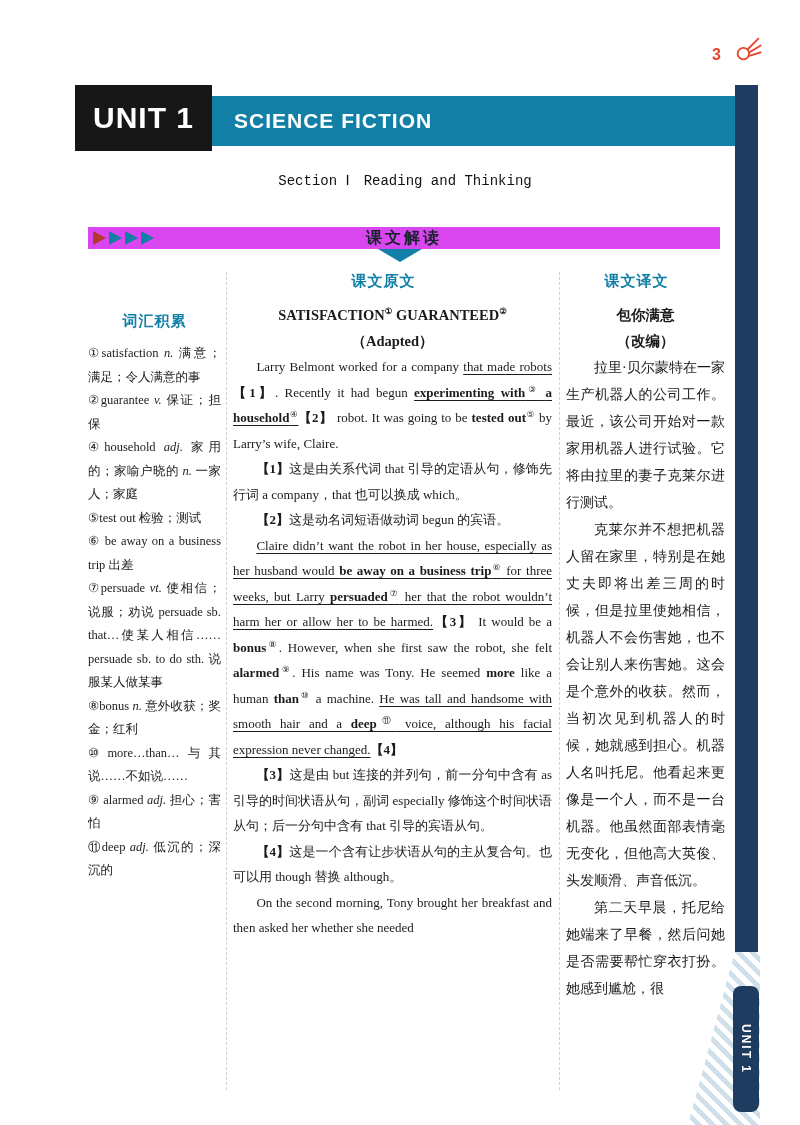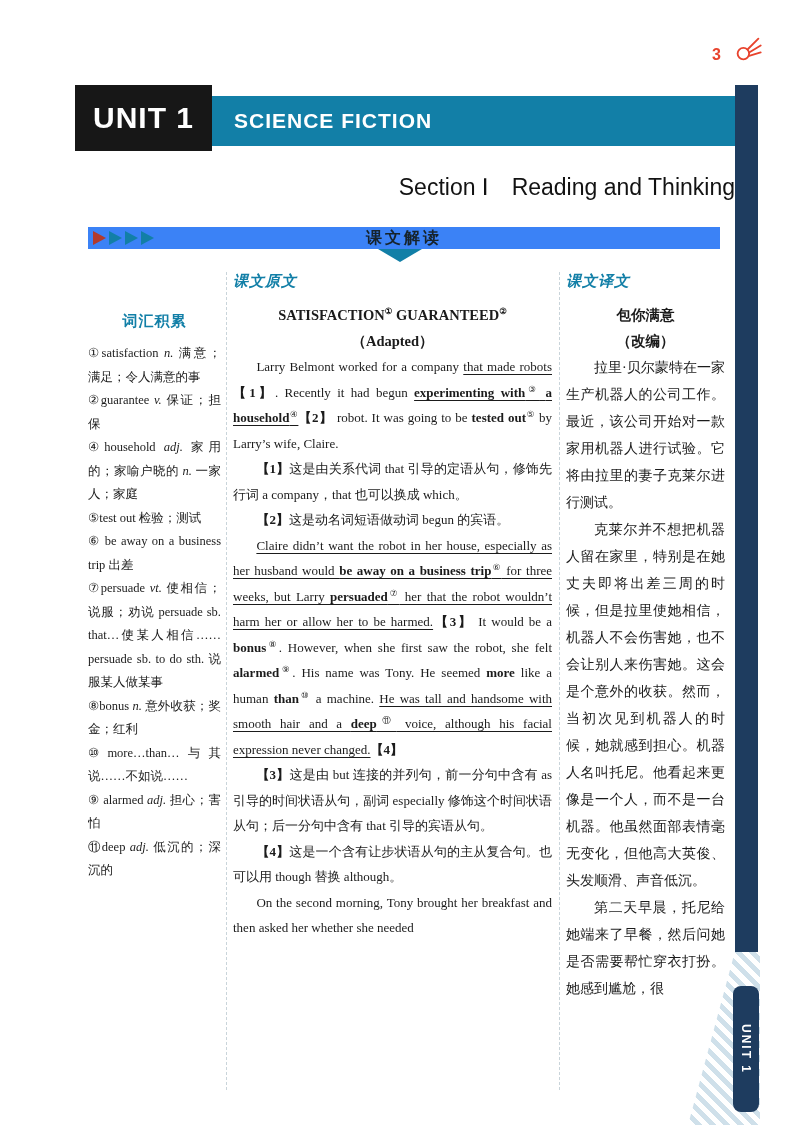--- a/index.html
+++ b/index.html
@@ -10,25 +10,25 @@
   .page-number { position:absolute; left:712px; top:46px; color:#e8432d; font-weight:bold; font-size:16px; }
   .corner-icon { position:absolute; left:733px; top:34px; width:30px; height:30px; }
 
   
   .unit-box { position:absolute; left:75px; top:85px; width:137px; height:66px; background:#171717; color:#fff;
               display:flex; align-items:center; justify-content:center; font-weight:bold; font-size:30px; letter-spacing:1px; }
   .title-box { position:absolute; left:212px; top:96px; width:523px; height:50px; background:#127fa7; color:#fff;
                display:flex; align-items:center; padding-left:22px; font-weight:bold; font-size:21px; letter-spacing:1px;text-align:center; }
   .right-bar { position:absolute; left:735px; top:85px; width:23px; height:875px; background:#1e3c5f; }
 
-  .section-title { position:absolute; left:75px; top:172px; width:660px; text-align:right;
-                   font-family:Liberation Sans, sans-serif; font-size:23px; color:#121212; }
+  .section-title { position:absolute; left:75px; top:172px; width:660px; text-align:center;
+                   font-family:Liberation Mono, monospace; font-size:14px; color:#121212; }
 
   
-  .banner { position:absolute; left:88px; top:227px; width:632px; height:22px; background:#3b82f6; }
+  .banner { position:absolute; left:88px; top:227px; width:632px; height:22px; background:#d946ef; }
   .banner-arrows { position:absolute; left:5px; top:4px; display:flex; gap:3px; }
   .arr { width:13px; height:14px; clip-path:polygon(0 0,100% 50%,0 100%); display:inline-block; }
   .arr.red { background:#b23a2c; }
   .arr.teal { background:#127fa7; }
   .banner-title { position:absolute; left:0; right:0; top:0; bottom:0; display:flex; align-items:center; justify-content:center;
                   font-weight:bold; font-size:16px; letter-spacing:3px; color:#16232b; }
   .banner-down { position:absolute; left:378px; top:249px; width:0; height:0;
                  border-left:22px solid transparent; border-right:22px solid transparent; border-top:13px solid #127fa7; }
 
   
@@ -36,21 +36,21 @@
   .d1 { left:226px; } .d2 { left:559px; }
 
   .col { position:absolute; top:272px; overflow:hidden; color:#1b1b1b; }
   .col-vocab { left:88px; width:133px; height:823px;margin-top:40px; }
   .col-original { left:233px; width:319px; height:823px; }
   .col-trans { left:566px; width:159px; height:823px; }
 
   .col-header { color:#127fa7; font-weight:bold; font-size:15px; letter-spacing:1px; margin-bottom:10px; height:20px;
                 font-family:"Liberation Sans","DejaVu Sans",sans-serif; }
   .ch-center { text-align:center; }
-  .ch-right  { text-align:left; padding-right:18px;font-style:italic; }
+  .ch-right  { text-align:center; padding-right:18px; }
 
   .vocab-item { font-family:"Liberation Serif","DejaVu Serif",serif; font-size:12.5px; line-height:23.5px; text-align:justify; }
 
   .col-original p, .orig-title { font-family:"Liberation Serif","DejaVu Serif",serif; }
   .orig-title { text-align:center; font-weight:bold; font-size:14.5px; line-height:26px; }
   .col-original p.body { font-size:13px; line-height:25.5px; text-align:justify; text-indent:1.8em; }
   .col-original sup { font-size:8.5px; line-height:0; }
   .col-original u { text-underline-offset:3px; text-decoration-thickness:1px; }
 
   .trans-title { text-align:center; font-weight:bold; font-size:14.5px; line-height:26px; font-family:"Liberation Serif","DejaVu Serif",serif; }

